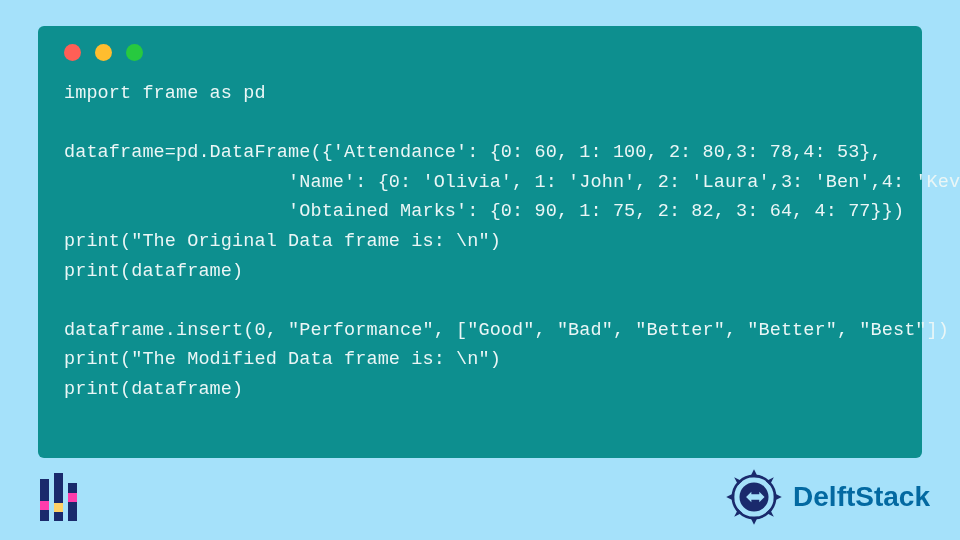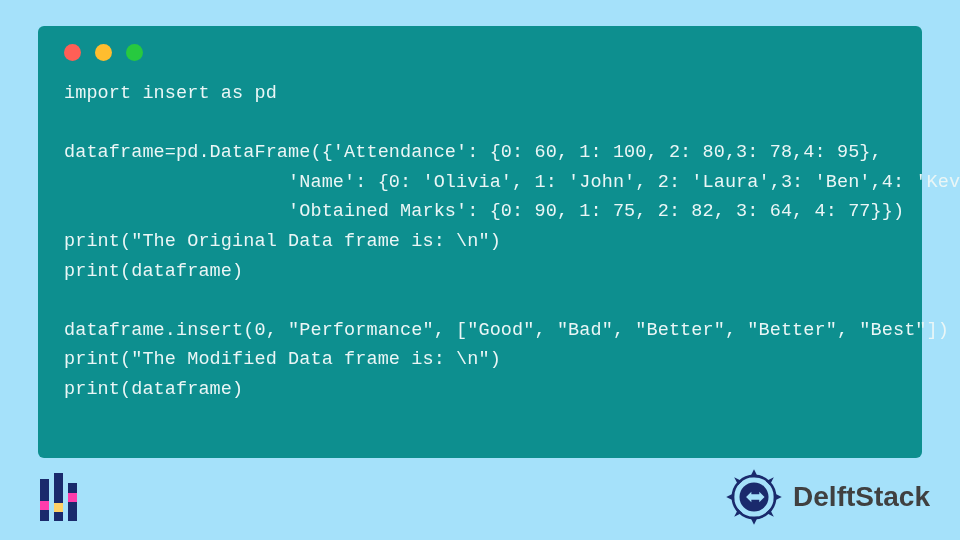--- a/index.html
+++ b/index.html
@@ -83,36 +83,36 @@
   }
   .badge {
     width: 66px;
     height: 66px;
     position: relative;
   }
   .badge svg { width: 66px; height: 66px; }
   .brand-text {
     font-size: 28px;
     font-weight: 600;
-    color: #404040;
+    color: #0369a1;
     font-family: -apple-system, BlinkMacSystemFont, "Segoe UI", Helvetica, Arial, sans-serif;
   }
 </style>
 </head>
 <body>
 
 <div class="code-window">
   <div class="traffic-lights">
     <div class="traffic-light tl-red"></div>
     <div class="traffic-light tl-yellow"></div>
     <div class="traffic-light tl-green"></div>
   </div>
-  <pre class="code-block"><span>import insert as pd</span>
+  <pre class="code-block"><span>import frame as pd</span>
 <span></span>
-<span>dataframe=pd.DataFrame({'Attendance': {0: 60, 1: 100, 2: 80,3: 78,4: 95},</span>
+<span>dataframe=pd.DataFrame({'Attendance': {0: 60, 1: 100, 2: 80,3: 78,4: 53},</span>
 <span>                    'Name': {0: 'Olivia', 1: 'John', 2: 'Laura',3: 'Ben',4: 'Kevin'},</span>
 <span>                    'Obtained Marks': {0: 90, 1: 75, 2: 82, 3: 64, 4: 77}})</span>
 <span>print("The Original Data frame is: \n")</span>
 <span>print(dataframe)</span>
 <span></span>
 <span>dataframe.insert(0, "Performance", ["Good", "Bad", "Better", "Better", "Best"])</span>
 <span>print("The Modified Data frame is: \n")</span>
 <span>print(dataframe)</span></pre>
 </div>
 

